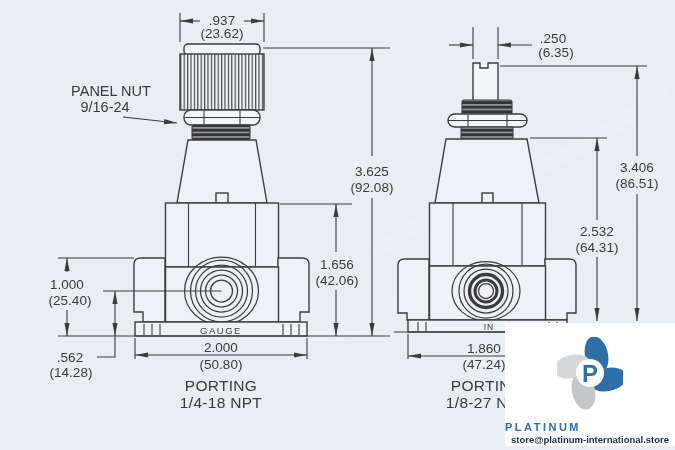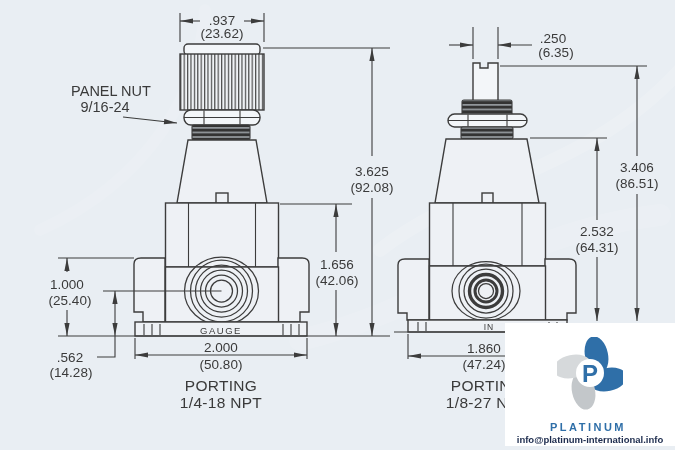--- a/index.html
+++ b/index.html
@@ -12,21 +12,21 @@
   .callout{font-size:14.5px;}
   .port-label{font-size:9.5px;letter-spacing:1.5px;}
   .port-label-sm{font-size:8.5px;letter-spacing:1px;}
   .outline{fill:#eef1f5;stroke:#3c3c3c;stroke-width:1.4;}
   .outline-light{fill:#f3f6f9;stroke:#3c3c3c;stroke-width:1.4;}
   .thin{stroke:#3c3c3c;stroke-width:1.1;fill:none;}
   .dimline{stroke:#3c3c3c;stroke-width:1.1;fill:none;}
   .ring{fill:none;stroke:#3c3c3c;stroke-width:1.25;}
   .swoosh{fill:none;stroke:#ffffff;stroke-linecap:round;}
   #watermark-box{position:absolute;left:505px;top:323px;width:170px;height:123px;background:#ffffff;z-index:5;}
-  #brand-name{position:absolute;left:0;right:4px;top:98px;text-align:center;font-size:11px;font-weight:700;letter-spacing:2.5px;color:#2f6fa8;}
+  #brand-name{position:absolute;left:0;right:4px;top:98px;text-align:left;font-size:11px;font-weight:700;letter-spacing:2.5px;color:#2f6fa8;}
   #brand-email{position:absolute;left:0;right:0;top:111px;text-align:center;font-size:9.5px;font-weight:700;color:#1c2b4d;}
   #logo-svg{position:absolute;left:52px;top:14px;}
 </style>
 </head>
 <body>
 
 <div id="stage">
 
 <svg width="675" height="450" viewBox="0 0 675 450">
   <defs>
@@ -192,16 +192,16 @@
     <g transform="translate(33,36)">
       <ellipse transform="rotate(20) translate(0,-19) rotate(-32)" rx="11.5" ry="19" fill="#2f6fa8"></ellipse>
       <ellipse transform="rotate(110) translate(0,-19) rotate(-32)" rx="11.5" ry="19" fill="#2f6fa8"></ellipse>
       <ellipse transform="rotate(200) translate(0,-19) rotate(-32)" rx="11.5" ry="19" fill="#c3c7ca"></ellipse>
       <ellipse transform="rotate(290) translate(0,-19) rotate(-32)" rx="11.5" ry="19" fill="#d6d9db"></ellipse>
       <circle r="14" fill="#ffffff"></circle>
       <text x="0" y="8.5" text-anchor="middle" style="font-size:24px;font-weight:700;fill:#2f6fa8;font-family:'Liberation Sans',sans-serif;">P</text>
     </g>
   </svg>
   <div id="brand-name">PLATINUM</div>
-  <div id="brand-email">info@platinum-international.info</div>
+  <div id="brand-email">store@platinum-international.store</div>
 </div>
 
 </div>
 
 </body></html>

